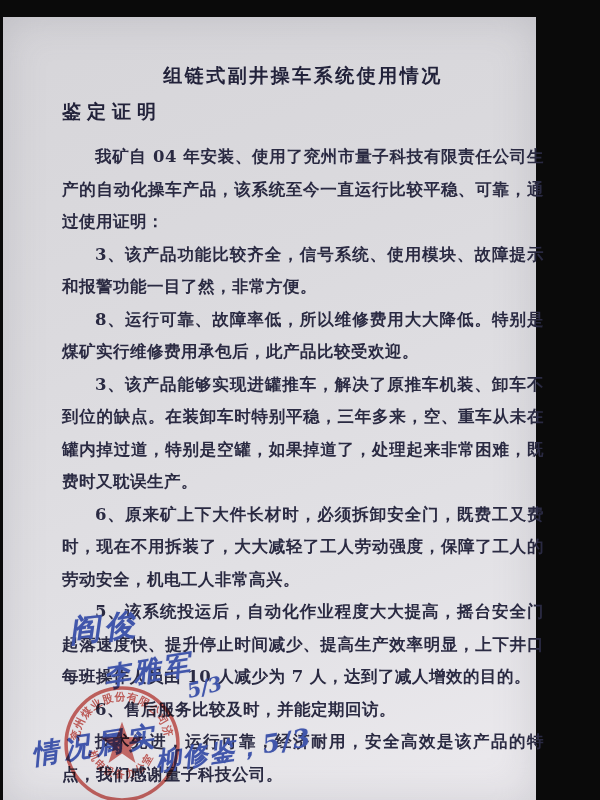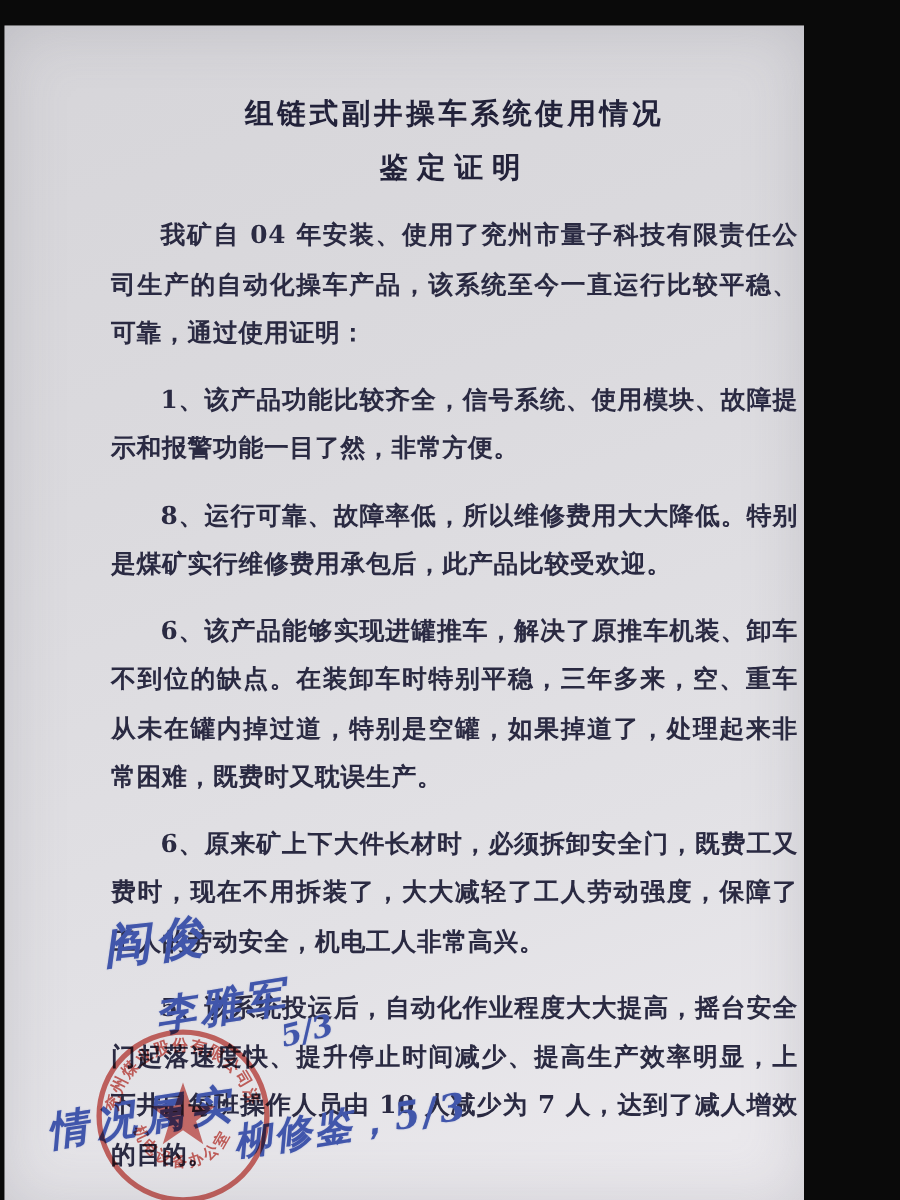--- a/index.html
+++ b/index.html
@@ -18,25 +18,25 @@
   }
   .content{
     position:absolute;left:59px;top:46px;width:482px;
     color:#26263c;
   }
   .title{
     text-align:center;font-size:19px;font-weight:bold;
     letter-spacing:2.5px;margin:0 0 10px 0;color:#22223a;
   }
   .subtitle{
-    text-align:center;font-size:19px;font-weight:bold;
+    font-size:19px;font-weight:bold;
     letter-spacing:6px;margin:0 0 16px 0;color:#22223a;
   }
   .bodytext p{
-    margin:12px;font-size:16.5px;line-height:32.5px;
+    margin:0;font-size:16.5px;line-height:32.5px;
     text-indent:2em;text-align:justify;
     letter-spacing:.5px;font-weight:600;color:#2a2a42;
   }
   .company-line{
     margin-top:24px;padding-left:168px;
     font-size:16.5px;font-weight:700;letter-spacing:1px;color:#26263c;
   }
   .hand{
     position:absolute;color:#4156ab;
     font-style:italic;font-weight:600;
@@ -57,23 +57,23 @@
 <body>
 
 <div class="paper">
 
   <div class="content">
     <h1 class="title">组链式副井操车系统使用情况</h1>
     <h2 class="subtitle">鉴定证明</h2>
 
     <div class="bodytext">
       <p>我矿自 04 年安装、使用了兖州市量子科技有限责任公司生产的自动化操车产品，该系统至今一直运行比较平稳、可靠，通过使用证明：</p>
-      <p>1、该产品功能比较齐全，信号系统、使用模块、故障提示和报警功能一目了然，非常方便。</p>
+      <p>3、该产品功能比较齐全，信号系统、使用模块、故障提示和报警功能一目了然，非常方便。</p>
       <p>8、运行可靠、故障率低，所以维修费用大大降低。特别是煤矿实行维修费用承包后，此产品比较受欢迎。</p>
-      <p>6、该产品能够实现进罐推车，解决了原推车机装、卸车不到位的缺点。在装卸车时特别平稳，三年多来，空、重车从未在罐内掉过道，特别是空罐，如果掉道了，处理起来非常困难，既费时又耽误生产。</p>
+      <p>3、该产品能够实现进罐推车，解决了原推车机装、卸车不到位的缺点。在装卸车时特别平稳，三年多来，空、重车从未在罐内掉过道，特别是空罐，如果掉道了，处理起来非常困难，既费时又耽误生产。</p>
       <p>6、原来矿上下大件长材时，必须拆卸安全门，既费工又费时，现在不用拆装了，大大减轻了工人劳动强度，保障了工人的劳动安全，机电工人非常高兴。</p>
       <p>5、该系统投运后，自动化作业程度大大提高，摇台安全门起落速度快、提升停止时间减少、提高生产效率明显，上下井口每班操作人员由 10 人减少为 7 人，达到了减人增效的目的。</p>
       <p>6、售后服务比较及时，并能定期回访。</p>
       <p>技术先进，运行可靠，经济耐用，安全高效是该产品的特点，我们感谢量子科技公司。</p>
     </div>
 
     <div class="company-line">兖州煤业股份有限公司济宁二号煤矿</div>
 
   </div>
 

